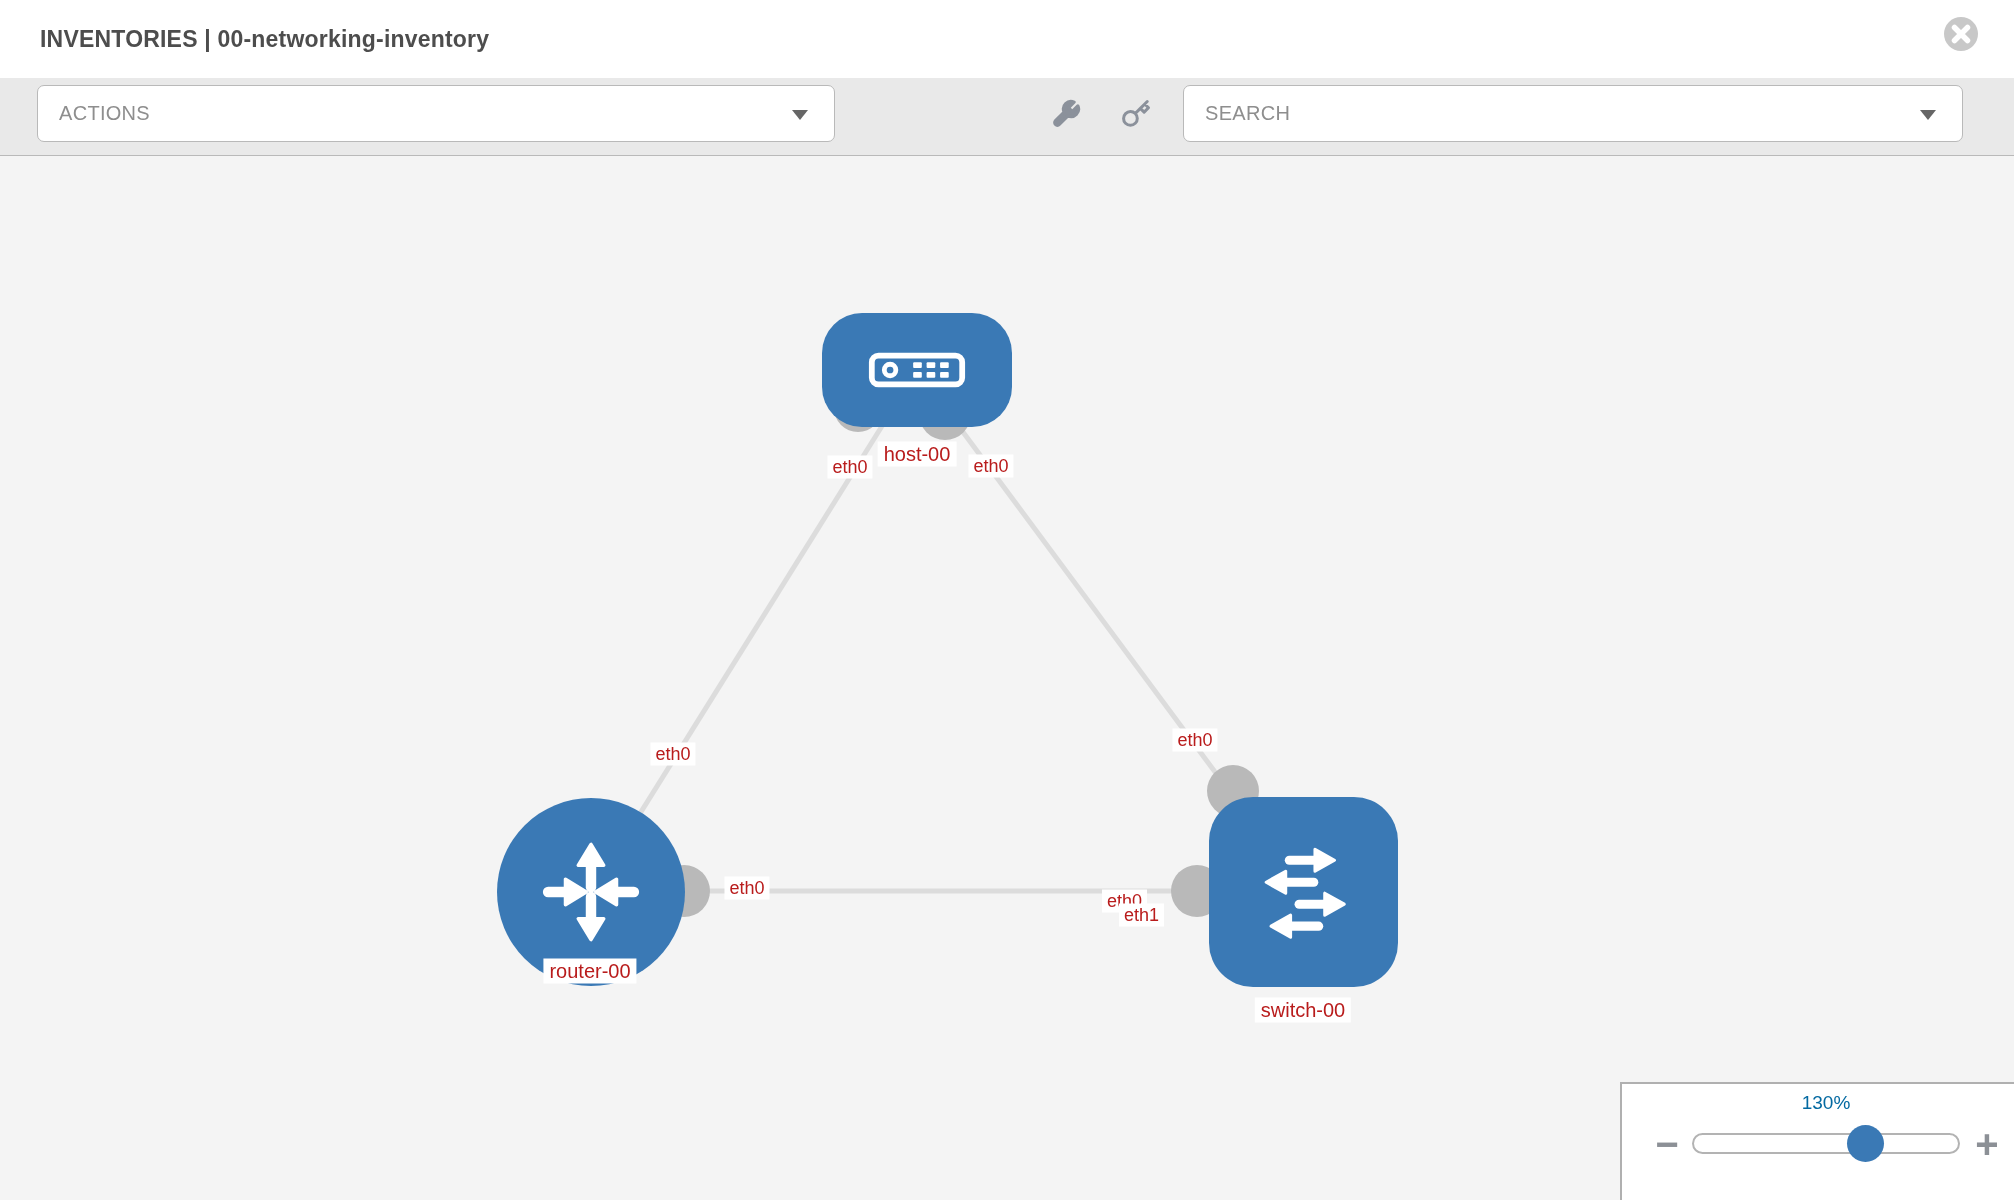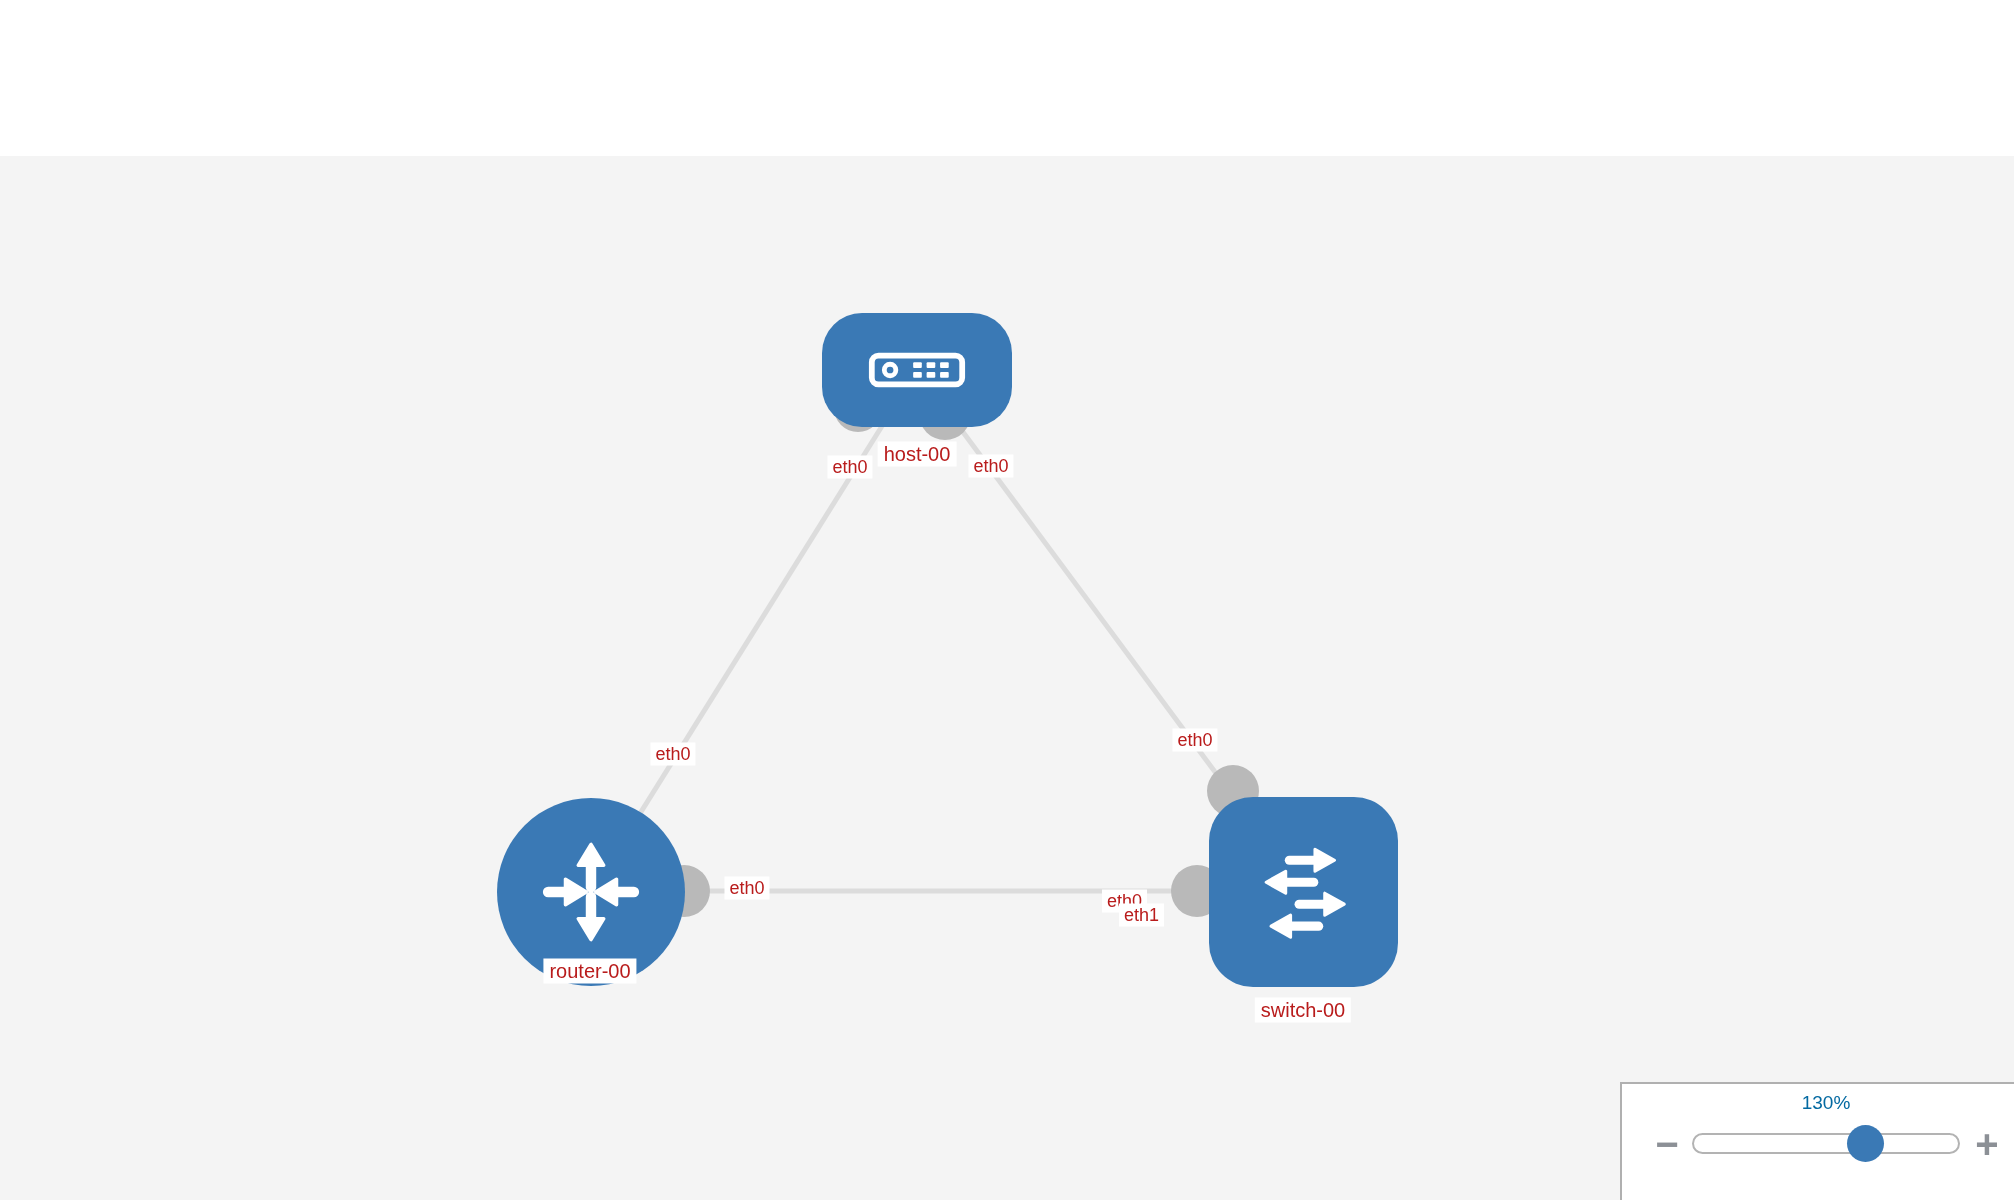--- a/index.html
+++ b/index.html
@@ -66,21 +66,50 @@
   .zoom-track { position:absolute; left:70px; top:49px; width:268px; height:21px;
                 background:#fff; border:2px solid #b3b3b3; border-radius:11px; cursor:pointer; }
   .zoom-thumb { position:absolute; left:225px; top:41px; width:37px; height:37px;
                 border-radius:50%; background:#3a79b5; cursor:grab; }
 </style>
 </head>
 <body>
 
 <div class="screen">
 
+  <div class="header">
+    <div class="title">INVENTORIES | 00-networking-inventory</div>
+    <div class="close-btn">
+      <svg width="36" height="36" viewBox="0 0 36 36">
+        <circle cx="18" cy="18" r="17" fill="#c8c8c8"></circle>
+        <path d="M11.5 11.5 L24.5 24.5 M24.5 11.5 L11.5 24.5" stroke="#fff" stroke-width="5.5" stroke-linecap="round"></path>
+      </svg>
+    </div>
+  </div>
 
+  <div class="toolbar">
+    <div class="dropdown dd-actions">
+      <span class="dd-label">ACTIONS</span>
+      <span class="caret"></span>
+    </div>
+    <div class="tool-btn tb-wrench">
+      <svg width="30" height="30" viewBox="0 0 24 24" fill="none" stroke="#8b919b" stroke-width="2.6" stroke-linecap="round" stroke-linejoin="round">
+        <path d="M14.7 6.3a1 1 0 0 0 0 1.4l1.6 1.6a1 1 0 0 0 1.4 0l3.77-3.77a6 6 0 0 1-7.94 7.94l-6.91 6.91a2.12 2.12 0 0 1-3-3l6.91-6.91a6 6 0 0 1 7.94-7.94l-3.76 3.76z" fill="#8b919b"></path>
+      </svg>
+    </div>
+    <div class="tool-btn tb-key">
+      <svg width="30" height="30" viewBox="0 0 24 24" fill="none" stroke="#8b919b" stroke-width="2.4" stroke-linecap="round" stroke-linejoin="round">
+        <path d="M21 2l-2 2m-7.61 7.61a5.5 5.5 0 1 1-7.778 7.778 5.5 5.5 0 0 1 7.777-7.777zm0 0L15.5 7.5m0 0l3 3L22 7l-3-3m-3.5 3.5L19 4"></path>
+      </svg>
+    </div>
+    <div class="dropdown dd-search">
+      <span class="dd-label">SEARCH</span>
+      <span class="caret"></span>
+    </div>
+  </div>
 
   <div class="canvas">
 
     <svg class="links-svg" width="2014" height="1044" viewBox="0 0 2014 1044">
       <line x1="917" y1="214" x2="591" y2="736" stroke="#dcdcdc" stroke-width="5"></line>
       <line x1="917" y1="214" x2="1304" y2="736" stroke="#dcdcdc" stroke-width="5"></line>
       <line x1="591" y1="735" x2="1304" y2="735" stroke="#dcdcdc" stroke-width="5"></line>
       <circle cx="858" cy="252" r="24" fill="#b9b9b9"></circle>
       <circle cx="945" cy="258" r="26" fill="#b9b9b9"></circle>
       <circle cx="684" cy="735" r="26" fill="#b9b9b9"></circle>

